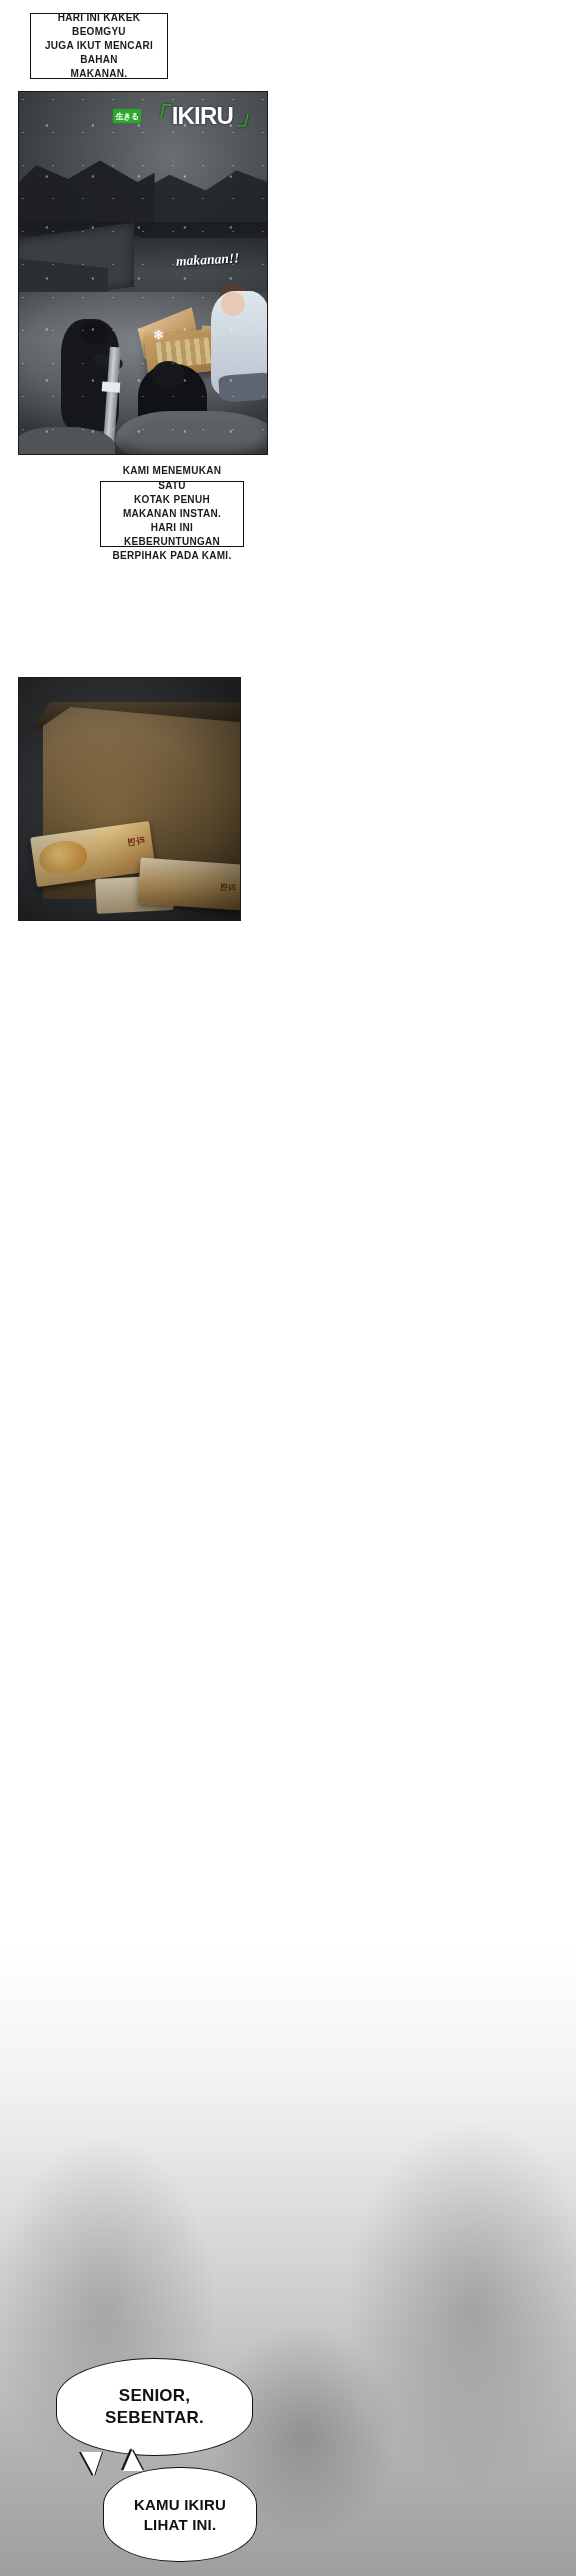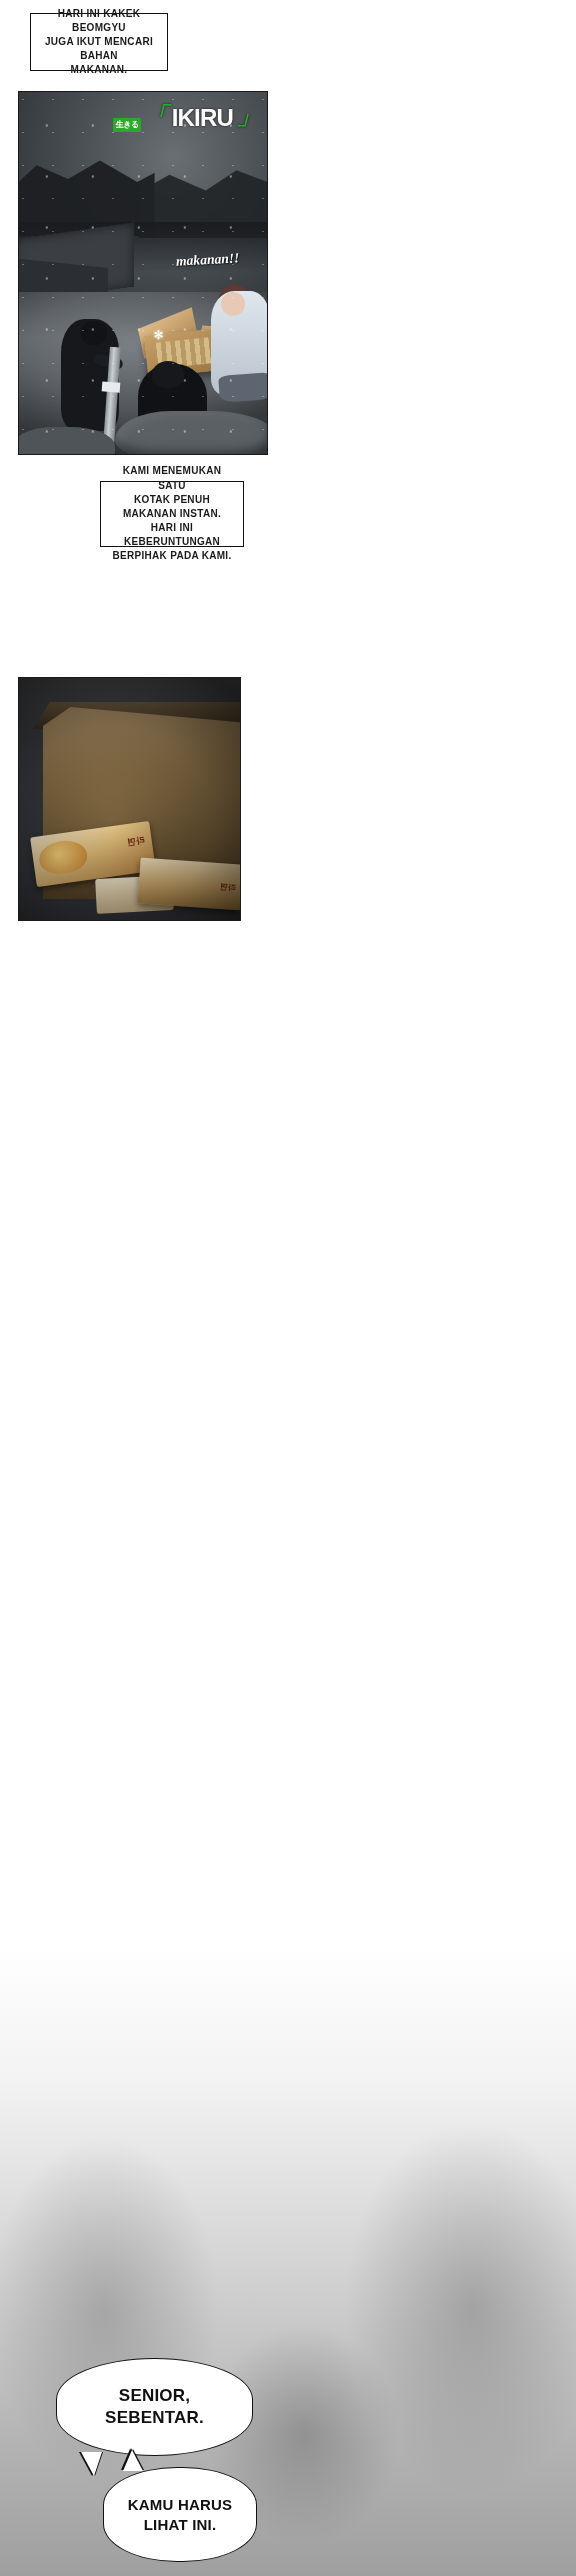--- a/index.html
+++ b/index.html
@@ -34,21 +34,21 @@
   .caption-box .txt {
     font-family: "Liberation Sans", sans-serif;
     font-weight: bold;
     letter-spacing: 0.3px;
     line-height: 1.42;
     color: #1a1a1a;
     white-space: pre-line;
   }
 
   #caption-1 {
-    left: 30px; top: 13px; width: 138px; height: 58px;
+    left: 30px; top: 13px; width: 138px; height: 66px;
   }
   #caption-1 .txt { font-size: 10px; }
 
   #caption-2 {
     left: 100px; top: 481px; width: 144px; height: 66px;
   }
   #caption-2 .txt { font-size: 10px; }
 
   
   .panel {
@@ -194,21 +194,21 @@
     opacity: .55;
   }
   #panel-1 .snowflake {
     position: absolute; left: 135px; top: 237px;
     color: #fff; font-size: 12px; line-height: 1;
     text-shadow: 0 0 3.2px rgba(255,255,255,.9);
   }
   
   #panel-1 .logo {
     position: absolute; right: 6.4px; top: 8px;
-    display: flex; align-items: flex-end; gap: 3.2px;
+    display: flex; align-items: center; gap: 3.2px;
   }
   #panel-1 .logo .kanji {
     font-family: "Liberation Sans", sans-serif;
     font-size: 8px; font-weight: bold; color: #ffffff;
     background: #2aa92a; padding: 1.6px 2.4px; border-radius: 1.6px;
     letter-spacing: -0.4px;
   }
   #panel-1 .logo .word {
     font-family: "Liberation Sans", sans-serif;
     font-size: 24px; font-weight: bold; 
@@ -442,19 +442,19 @@
     <div class="blur-shape-c"></div>
   </div>
 
   <div class="balloon" id="balloon-1">
     <span class="txt">SENIOR,
 SEBENTAR.</span>
     <span class="tail"></span>
   </div>
 
   <div class="balloon" id="balloon-2">
-    <span class="txt">KAMU HARUS
+    <span class="txt">KAMU IKIRU
 LIHAT INI.</span>
     <span class="tail"></span>
   </div>
 
 </div>
 
 
 </body></html>

